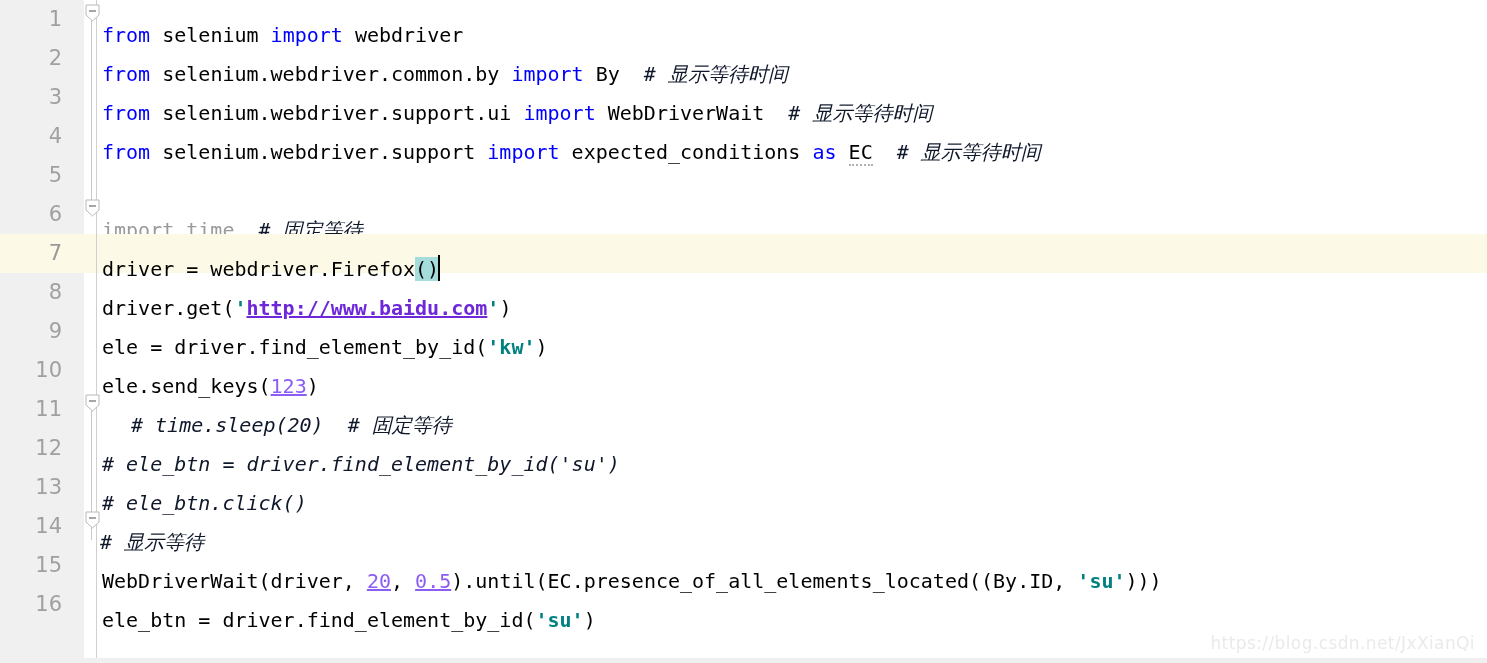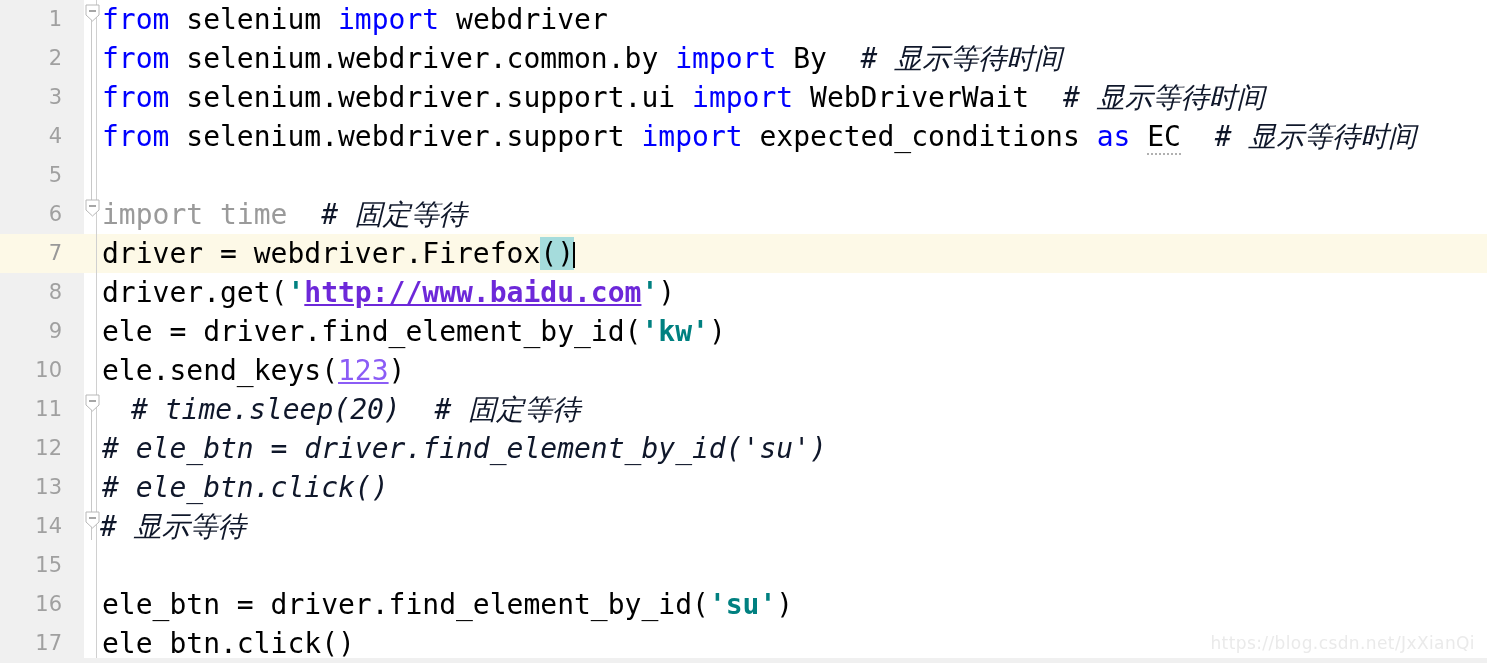--- a/index.html
+++ b/index.html
@@ -79,25 +79,25 @@
     text-align: right;
     color: #a0a0a0;
     font-size: 21px;
     font-family: "DejaVu Sans", "Liberation Sans", sans-serif;
   }
   .row.current .lineno { color: #999999; }
 
   .code {
     position: absolute;
     left: 102px;
-    top: 0;
+    top: 16px;
     height: 39px;
     line-height: 39px;
     white-space: pre;
-    font-size: 28px;
+    font-size: 20px;
     font-family: "DejaVu Sans Mono", "Liberation Mono", monospace;
     color: #000000;
     letter-spacing: 0px;
   }
 
   
   .kw   { color: #0000ff; }
   .str  { color: #008080; font-weight: bold; }
   .num  { color: #8b5cf6; text-decoration: underline; }
   .cmt  { color: #0f172a; font-style: italic; }
@@ -223,31 +223,28 @@
     <div class="code"><span class="cmt"># ele_btn.click()</span></div>
   </div>
 
   <div class="row" style="top:507px;">
     <div class="lineno">14</div>
     <div class="code" style="left:100px;text-align:center;"><span class="cmt"># 显示等待</span></div>
   </div>
 
   <div class="row" style="top:546px;">
     <div class="lineno">15</div>
+    <div class="code"><span class="plain">WebDriverWait(driver, </span><span class="num">20</span><span class="plain">, </span><span class="num">0.5</span><span class="plain">).until(EC.presence_of_all_elements_located((By.ID, </span><span class="str">'su'</span><span class="plain">)))</span></div>
   </div>
 
   <div class="row" style="top:585px;">
     <div class="lineno">16</div>
     <div class="code"><span class="plain">ele_btn = driver.find_element_by_id(</span><span class="str">'su'</span><span class="plain">)</span></div>
   </div>
 
-  <div class="row" style="top:624px;">
-    <div class="lineno">17</div>
-    <div class="code"><span class="plain">ele_btn.click()</span></div>
-  </div>
 
   <div class="fold" style="top:4px;">
     <svg width="15" height="18" viewBox="0 0 15 18">
       <path d="M1 1 H14 V11 L7.5 17 L1 11 Z" fill="#ffffff" stroke="#b8b8b8" stroke-width="1"></path>
       <line x1="4" y1="7" x2="11" y2="7" stroke="#808080" stroke-width="1.4"></line>
     </svg>
   </div>
   <div class="fold" style="top:199px;">
     <svg width="15" height="18" viewBox="0 0 15 18">
       <path d="M1 1 H14 V11 L7.5 17 L1 11 Z" fill="#ffffff" stroke="#b8b8b8" stroke-width="1"></path>

